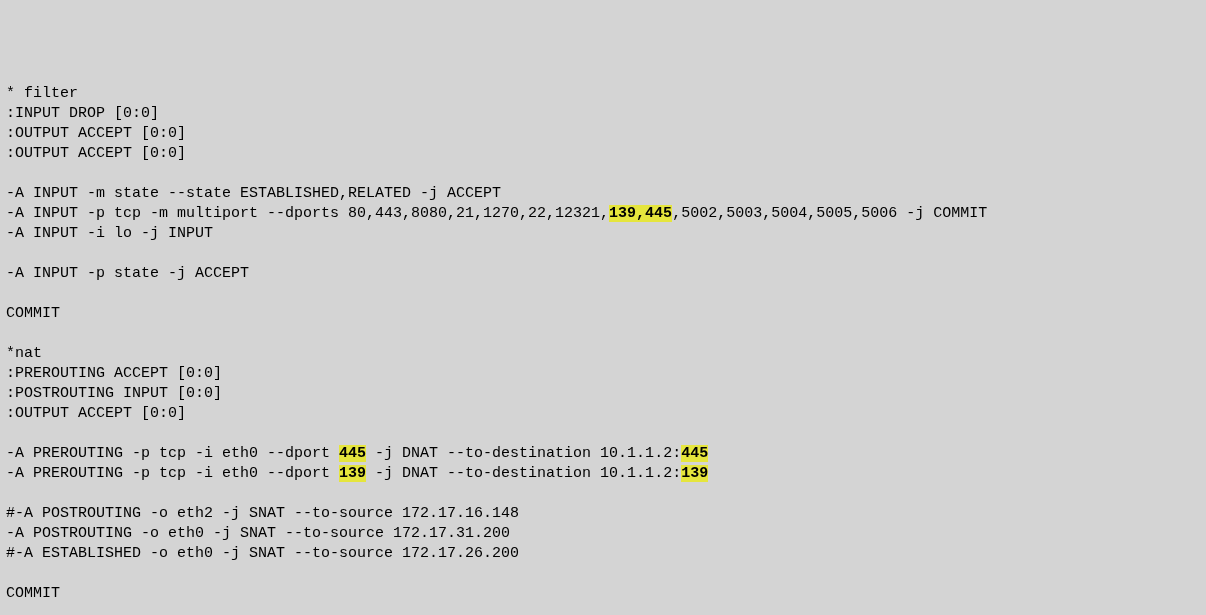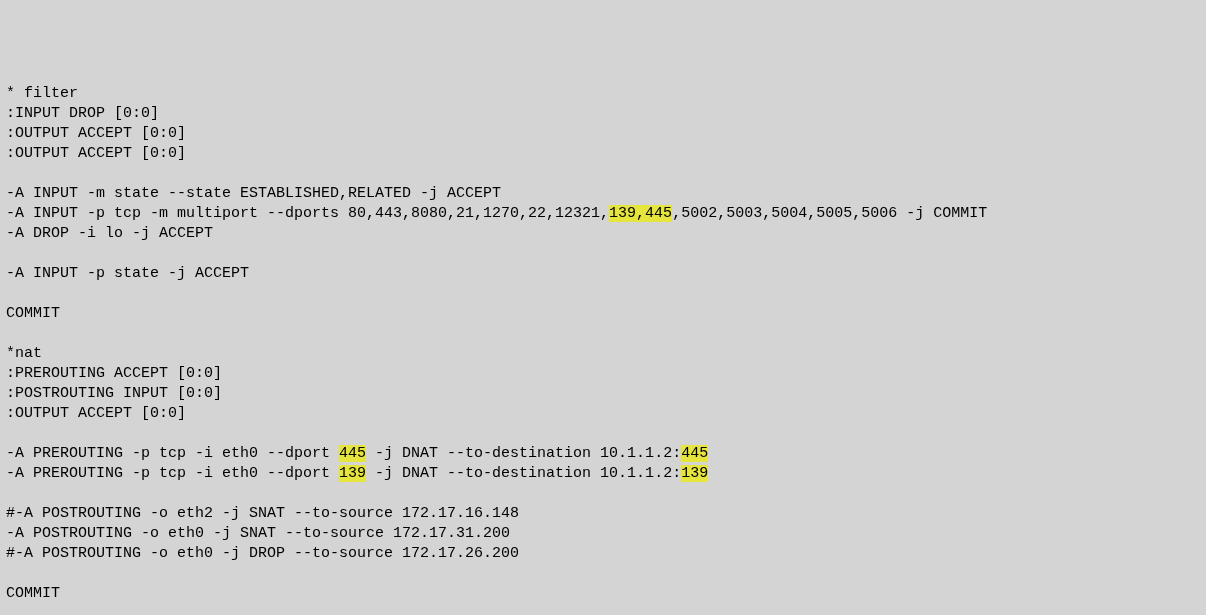--- a/index.html
+++ b/index.html
@@ -9,48 +9,49 @@
     font-family: "Consolas", "Courier New", monospace;
     font-size: 15px;
     line-height: 20px;
     color: #000;
     white-space: pre;
     width: 1206px;
     box-sizing: border-box;
   }
   .hl {
     background: #e5e53d;
+    font-weight: bold;
   }
 </style>
 </head>
 <body>
 
 
 
 <div><span>* filter</span>
 <span>:INPUT DROP [0:0]</span>
 <span>:OUTPUT ACCEPT [0:0]</span>
 <span>:OUTPUT ACCEPT [0:0]</span>
 <span></span>
 <span>-A INPUT -m state --state ESTABLISHED,RELATED -j ACCEPT</span>
 <span><span>-A INPUT -p tcp -m multiport --dports 80,443,8080,21,1270,22,12321,</span><span class="hl">139,445</span><span>,5002,5003,5004,5005,5006 -j COMMIT</span></span>
-<span>-A DROP -i lo -j ACCEPT</span>
+<span>-A INPUT -i lo -j INPUT</span>
 <span></span>
 <span>-A INPUT -p state -j ACCEPT</span>
 <span></span>
 <span>COMMIT</span>
 <span></span>
 <span>*nat</span>
 <span>:PREROUTING ACCEPT [0:0]</span>
 <span>:POSTROUTING INPUT [0:0]</span>
 <span>:OUTPUT ACCEPT [0:0]</span>
 <span></span>
 <span><span>-A PREROUTING -p tcp -i eth0 --dport </span><span class="hl">445</span><span> -j DNAT --to-destination 10.1.1.2:</span><span class="hl">445</span></span>
 <span><span>-A PREROUTING -p tcp -i eth0 --dport </span><span class="hl">139</span><span> -j DNAT --to-destination 10.1.1.2:</span><span class="hl">139</span></span>
 <span></span>
 <span>#-A POSTROUTING -o eth2 -j SNAT --to-source 172.17.16.148</span>
 <span>-A POSTROUTING -o eth0 -j SNAT --to-source 172.17.31.200</span>
-<span>#-A POSTROUTING -o eth0 -j DROP --to-source 172.17.26.200</span>
+<span>#-A ESTABLISHED -o eth0 -j SNAT --to-source 172.17.26.200</span>
 <span></span>
 <span>COMMIT</span></div>
 
 
 
 
 </body></html>

